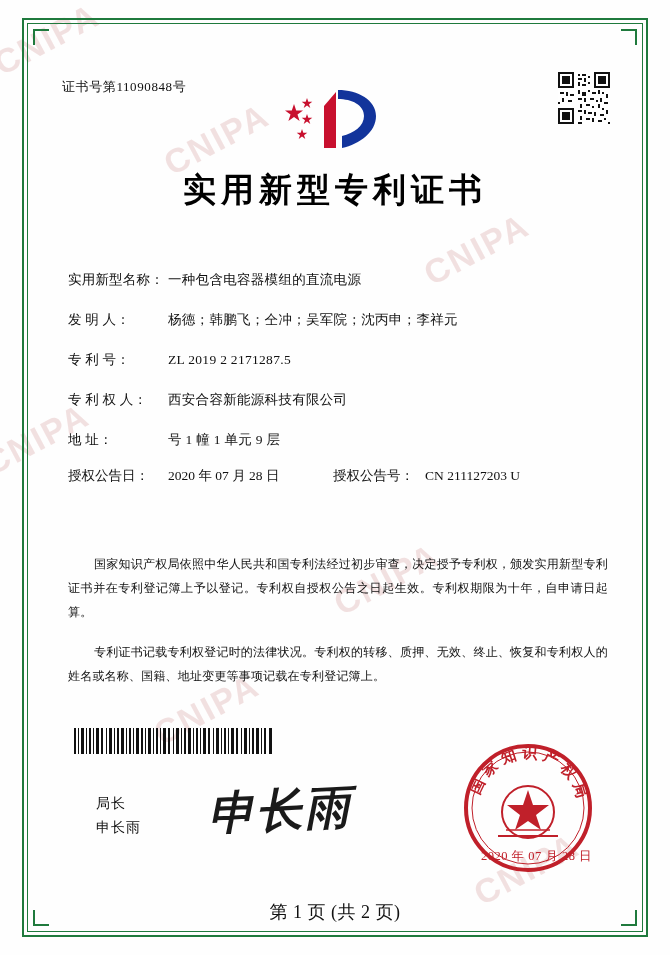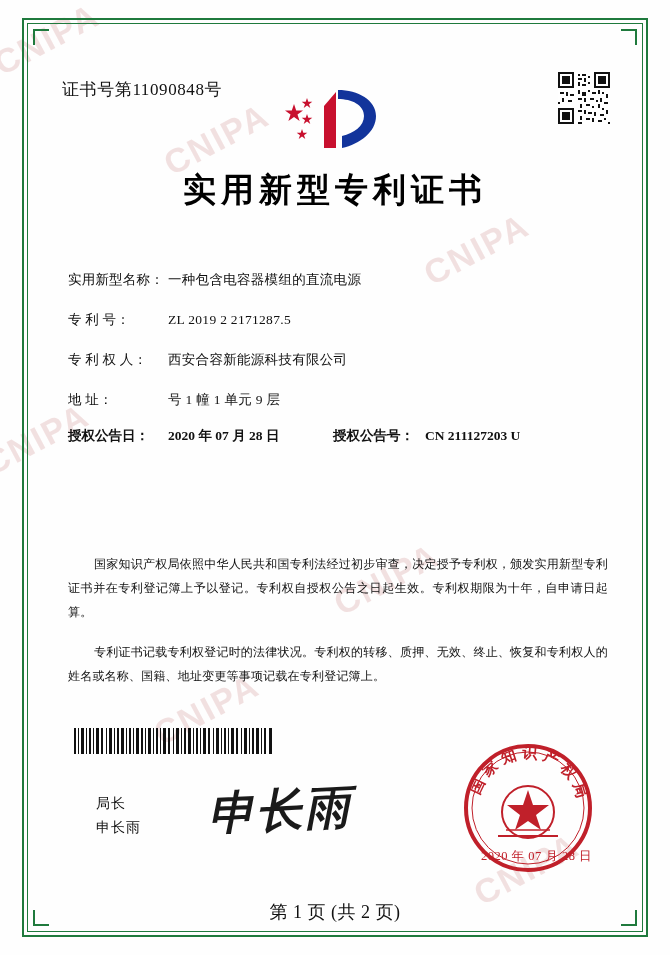--- a/index.html
+++ b/index.html
@@ -67,21 +67,21 @@
   .wm4 { left: -20px; top: 420px; font-size: 34px; transform: rotate(-28deg); }
   .wm5 { left: 330px; top: 560px; font-size: 34px; transform: rotate(-28deg); }
   .wm6 { left: 150px; top: 690px; font-size: 34px; transform: rotate(-28deg); }
   .wm7 { left: 470px; top: 850px; font-size: 34px; transform: rotate(-28deg); }
 
   
   .cert-no {
     position: absolute;
     left: 62px;
     top: 78px;
-    font-size: 17px;
+    font-size: 13px;
     letter-spacing: 0.6px;
     color: #111;
   }
   .qr {
     position: absolute;
     right: 60px;
     top: 72px;
     width: 52px;
     height: 52px;
   }
@@ -139,22 +139,22 @@
   .field .val .line2 { display: block; margin-left: 0; }
 
   .row-two {
     display: flex;
     align-items: flex-start;
     font-size: 13.5px;
     line-height: 22px;
     margin-bottom: 16px;
     color: #111;
   }
-  .row-two .c1 { flex: 0 0 265px; display: flex; font-weight: bold; }
-  .row-two .c2 { flex: 1 1 auto; display: flex; font-weight: bold; }
+  .row-two .c1 { flex: 0 0 265px; display: flex; }
+  .row-two .c2 { flex: 1 1 auto; display: flex; }
   .row-two .lbl { flex: 0 0 100px; }
   .row-two .lbl2 { flex: 0 0 92px; }
 
   
   .paras {
     position: absolute;
     left: 68px;
     right: 62px;
     top: 552px;
     font-size: 12px;
@@ -326,20 +326,24 @@
 
   <div class="doc-title">实用新型专利证书</div>
 
   <div class="fields">
 
     <div class="field">
       <div class="lbl">实用新型名称：</div>
       <div class="val">一种包含电容器模组的直流电源</div>
     </div>
 
+    <div class="field">
+      <div class="lbl">发    明    人：</div>
+      <div class="val">杨德；韩鹏飞；仝冲；吴军院；沈丙申；李祥元</div>
+    </div>
 
     <div class="field">
       <div class="lbl">专    利    号：</div>
       <div class="val">ZL 2019 2 2171287.5</div>
     </div>
 
 
     <div class="field">
       <div class="lbl">专  利  权  人：</div>
       <div class="val">西安合容新能源科技有限公司</div>

